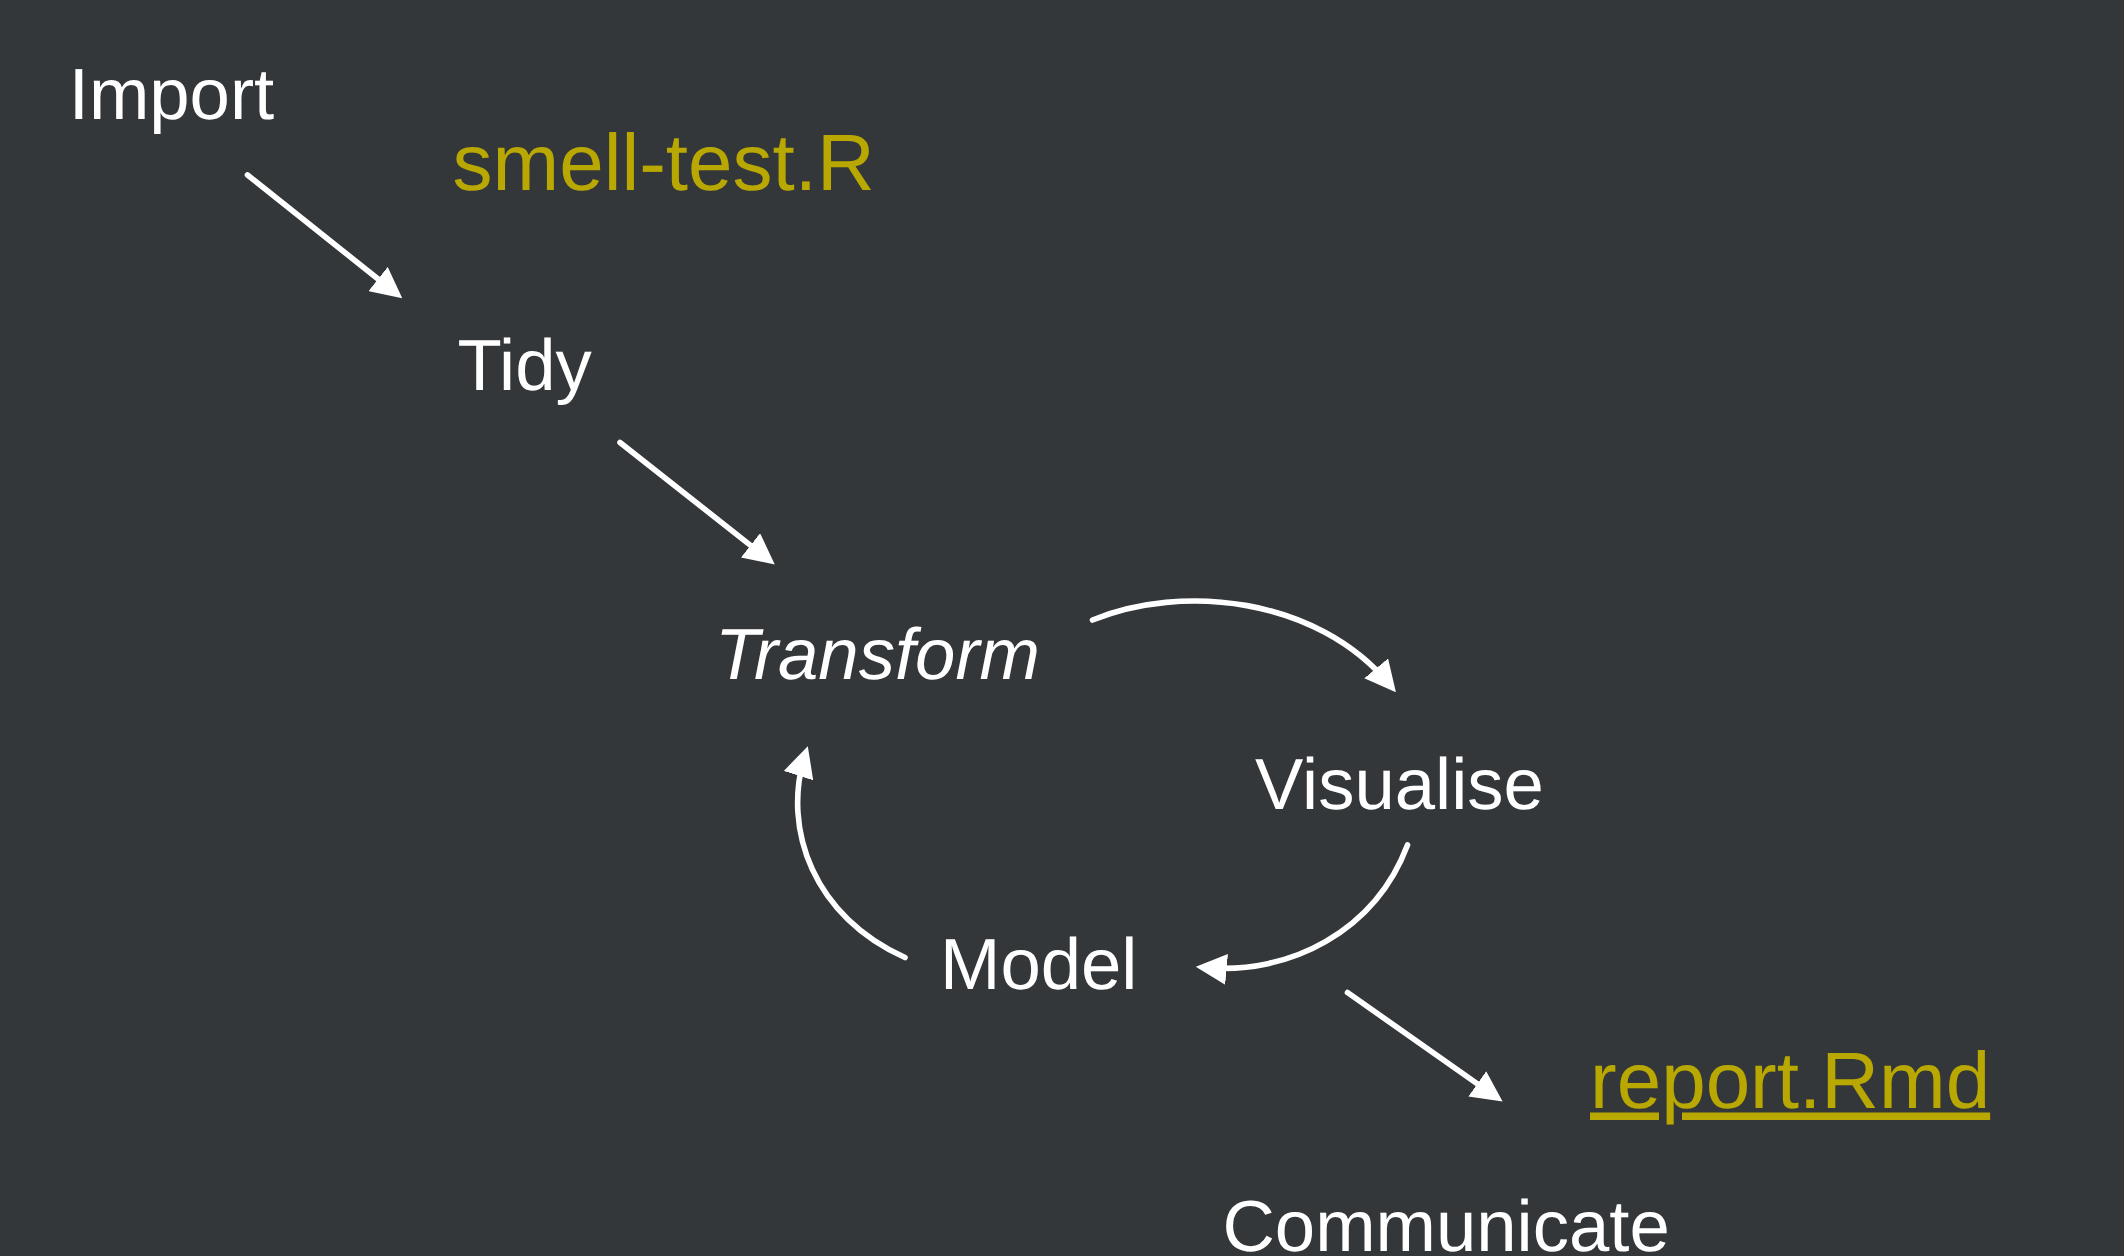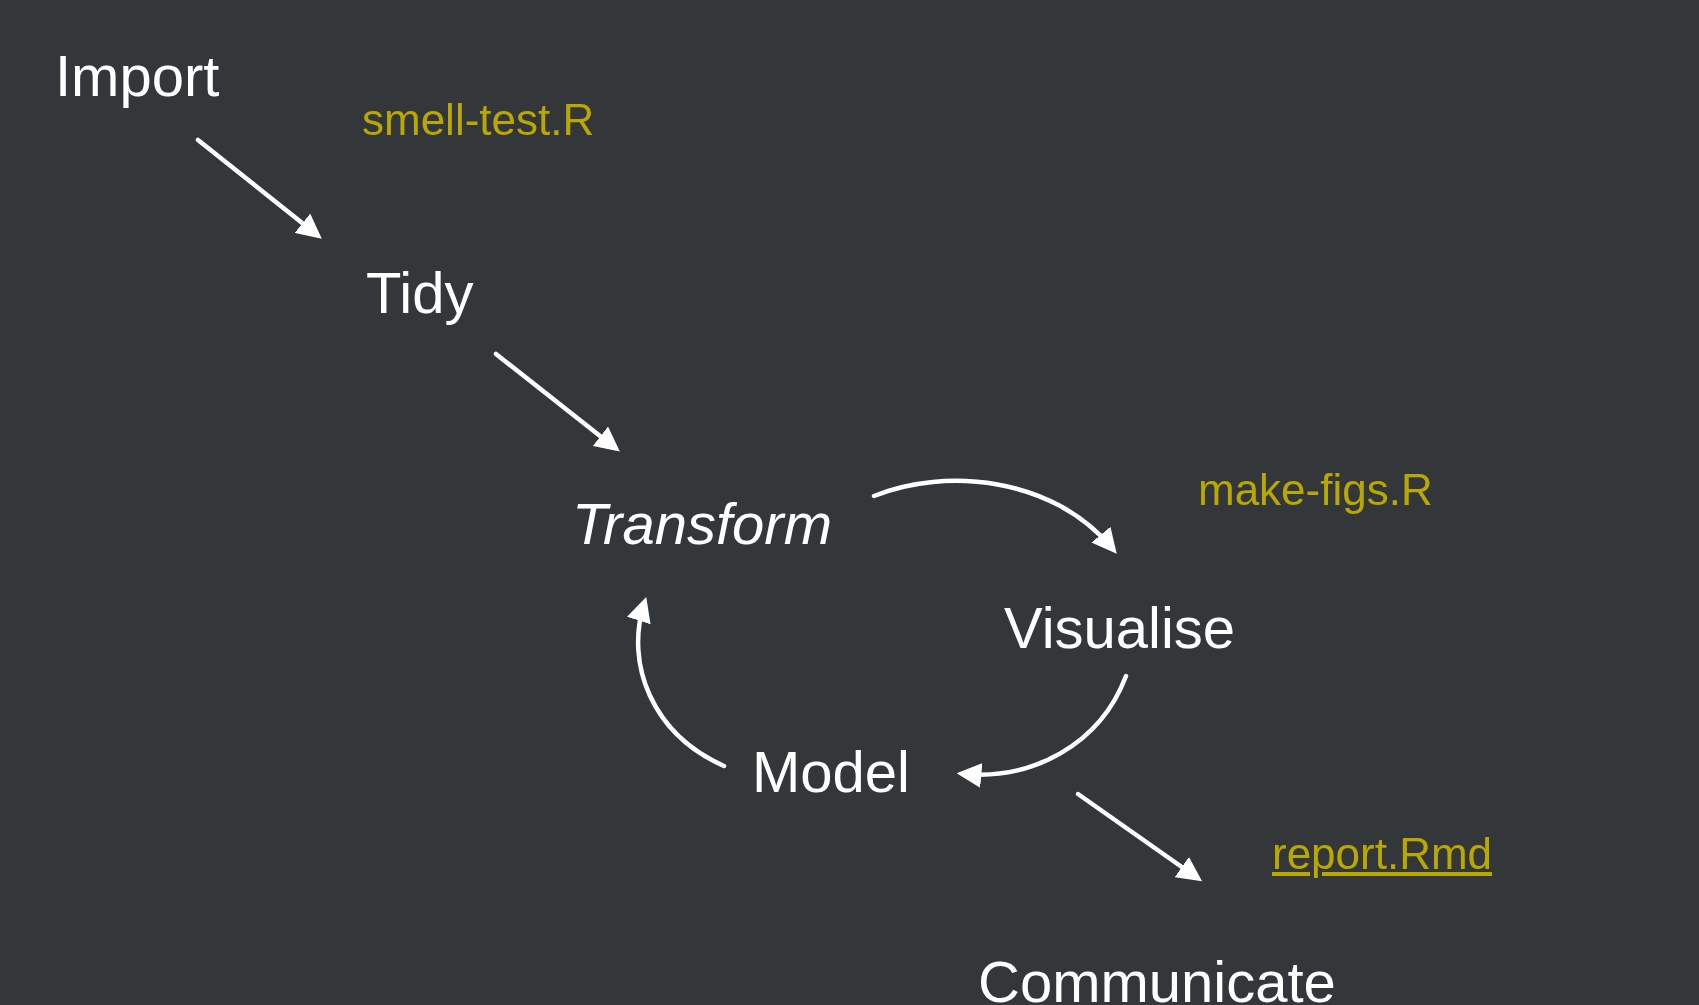--- a/index.html
+++ b/index.html
@@ -42,21 +42,21 @@
     white-space: nowrap;
     line-height: 1;
     user-select: none;
   }
   .stage {
     color: var(--stage);
     font-size: 58px;
   }
   .script {
     color: var(--script);
-    font-size: 44px;
+    font-size: 64px;
     text-align: center;
   }
 </style>
 </head>
 <body>
 
 <div class="slide">
 
   <svg class="arrow-layer" viewBox="0 0 1699 1005" xmlns="http://www.w3.org/2000/svg">
     <defs>
@@ -73,16 +73,15 @@
   </svg>
 
   <div class="label stage" style="left:55px;   top:47px;">Import</div>
   <div class="label stage" style="left:366px;  top:264px;">Tidy</div>
   <div class="label stage" style="left:572px;  top:495px;font-style:italic;">Transform</div>
   <div class="label stage" style="left:1004px; top:599px;">Visualise</div>
   <div class="label stage" style="left:752px;  top:743px;">Model</div>
   <div class="label stage" style="left:978px;  top:953px;">Communicate</div>
 
   <div class="label script" style="left:362px;  top:98px;">smell-test.R</div>
-  <div class="label script" style="left:1198px; top:468px;">make-figs.R</div>
   <div class="label script" style="left:1272px; top:832px;text-decoration:underline;">report.Rmd</div>
 
 </div>
 
 </body></html>

